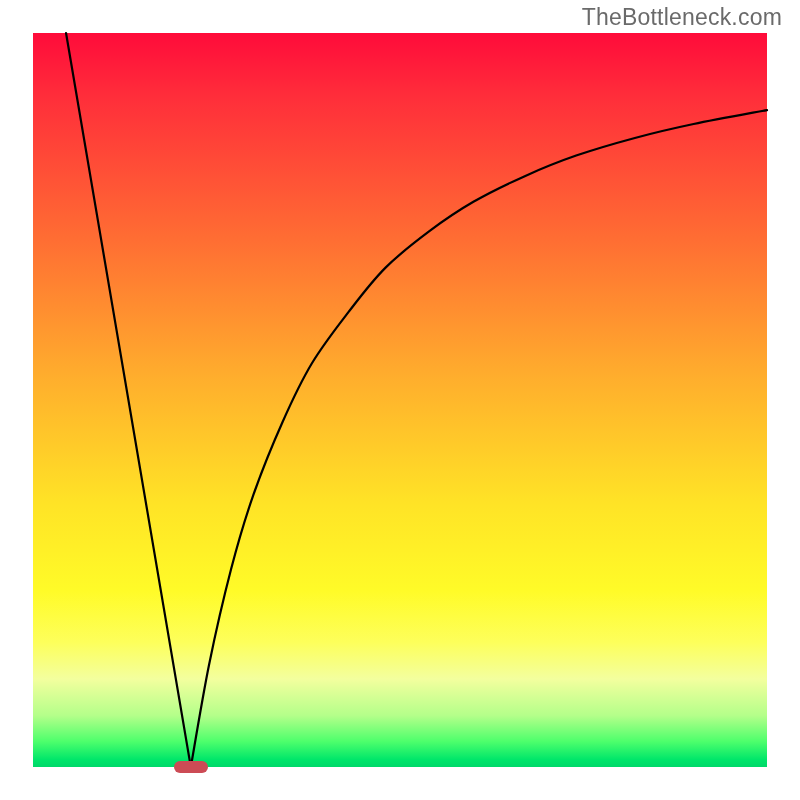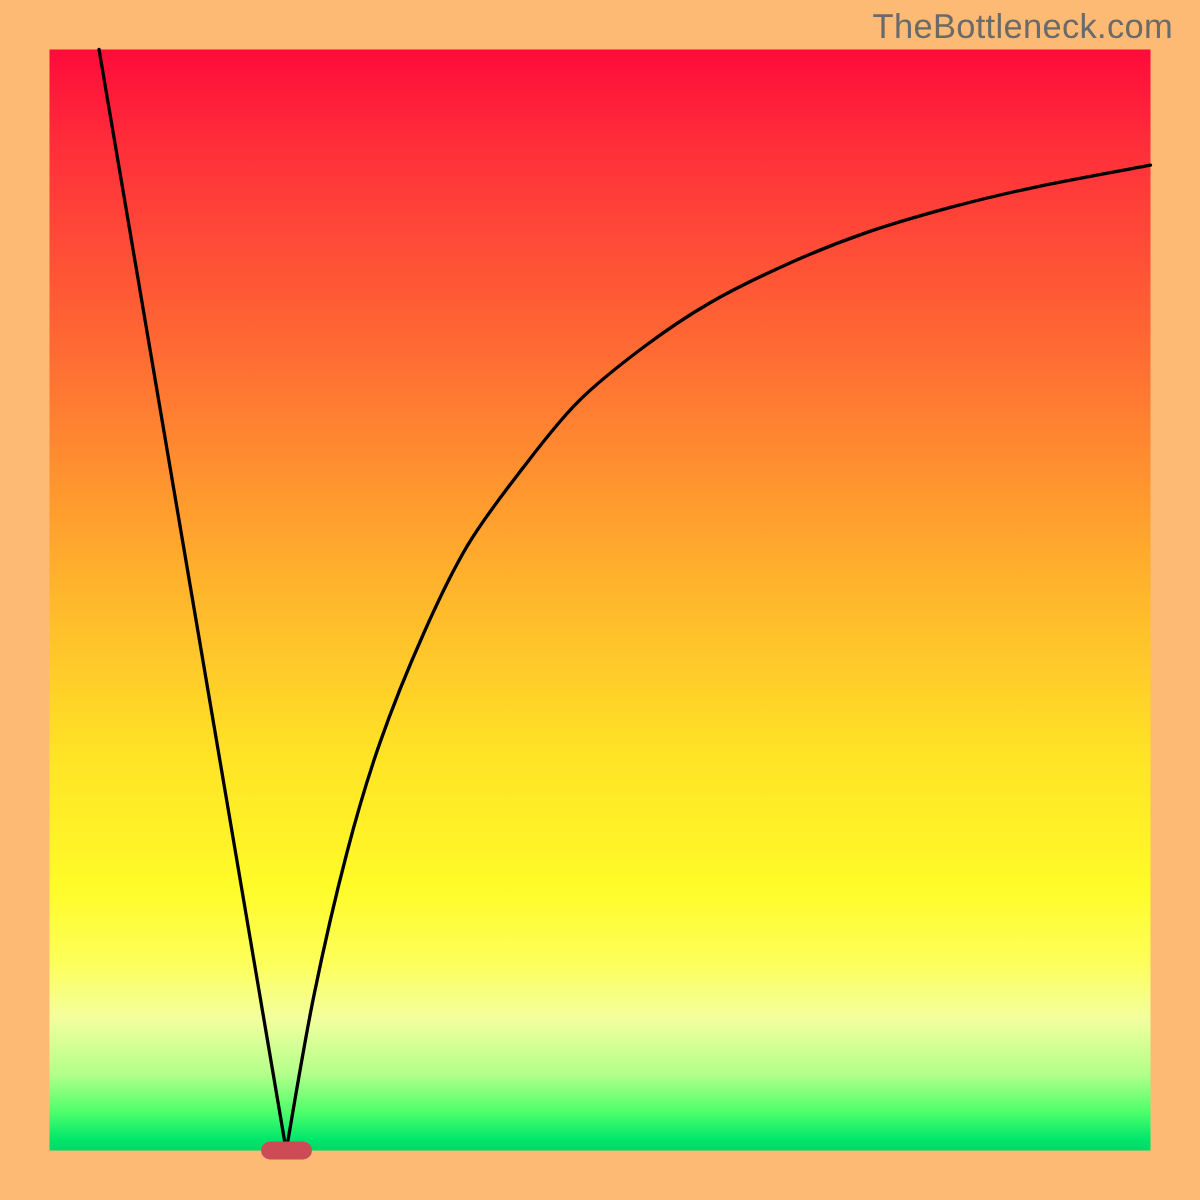--- a/index.html
+++ b/index.html
@@ -8,21 +8,21 @@
     width: 800px;
     height: 800px;
     overflow: hidden;
     background: #000;
     font-family: Arial, Helvetica, sans-serif;
   }
   .frame {
     position: relative;
     width: 800px;
     height: 800px;
-    background: #fdba74;
+    background: #ffffff;
   }
   .watermark {
     position: absolute;
     top: 4px;
     right: 18px;
     color: #6a6a6a;
     font-size: 23px;
     font-weight: 500;
     letter-spacing: 0.2px;
     user-select: none;

